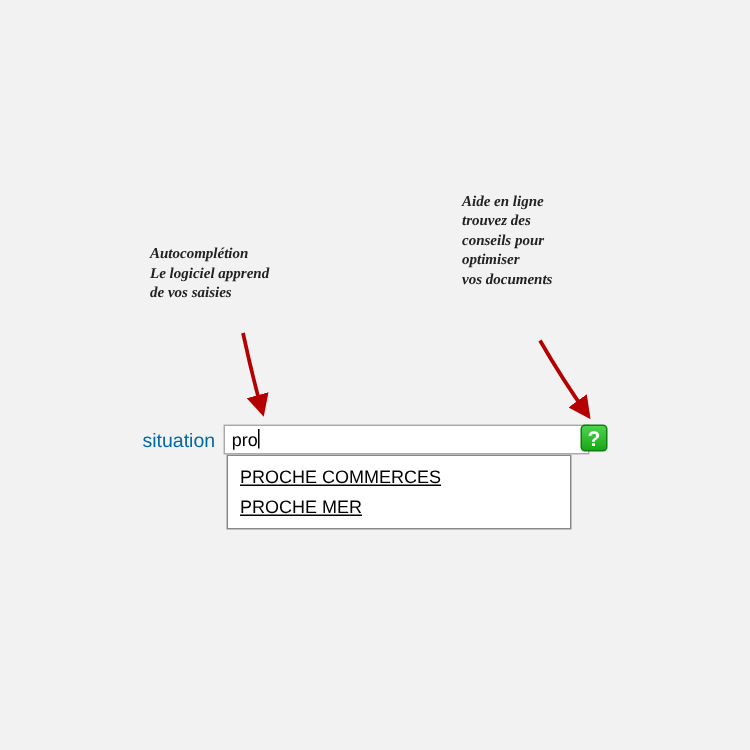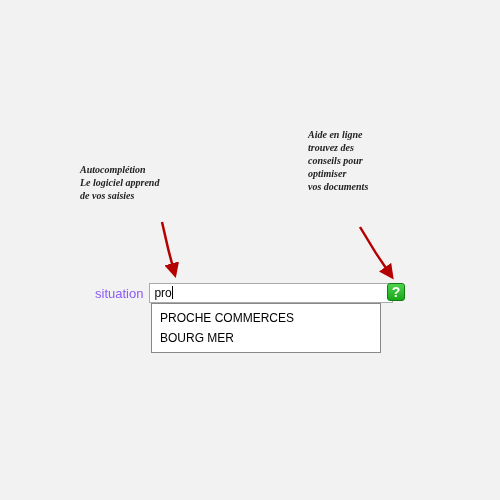--- a/index.html
+++ b/index.html
@@ -16,41 +16,41 @@
       position: absolute;
       font-family: 'Comic Sans MS', 'Segoe Script', cursive;
       font-style: italic;
       font-weight: bold;
       font-size: 10px;
       color: #222;
       line-height: 1.3;
       white-space: pre-line;
     }
     .annotation-left {
-      left: 80px;
+      left: 100px;
       top: 163px;
     }
     .annotation-right {
       left: 308px;
       top: 128px;
     }
     .arrow {
       position: absolute;
       pointer-events: none;
     }
     .field-row {
       position: absolute;
       left: 95px;
       top: 283px;
       display: flex;
       align-items: center;
     }
     .field-label {
       font-size: 13px;
-      color: #8b5cf6;
+      color: #0369a1;
       margin-right: 6px;
     }
     .field-wrap {
       position: relative;
       width: 244px;
     }
     .field-input {
       width: 100%;
       height: 20px;
       border: 1px solid #aaa;
@@ -95,20 +95,21 @@
       cursor: pointer;
     }
     .dropdown {
       position: absolute;
       left: 151px;
       top: 303px;
       width: 230px;
       background: #fff;
       border: 1px solid #888;
       padding: 4px 0;
+      text-decoration: underline;
     }
     .dropdown-item {
       padding: 2px 8px;
       font-size: 12px;
       color: #000;
       cursor: pointer;
       line-height: 16px;
       text-align: left;
     }
   </style>
@@ -148,14 +149,14 @@
     <div class="field-input"></div>
     <span class="input-text">pro</span>
     <span class="caret"></span>
   </div>
 </div>
 
 <div class="help-btn">?</div>
 
 <div class="dropdown">
   <div class="dropdown-item">PROCHE COMMERCES</div>
-  <div class="dropdown-item">BOURG MER</div>
+  <div class="dropdown-item">PROCHE MER</div>
 </div>
 
 </body></html>

